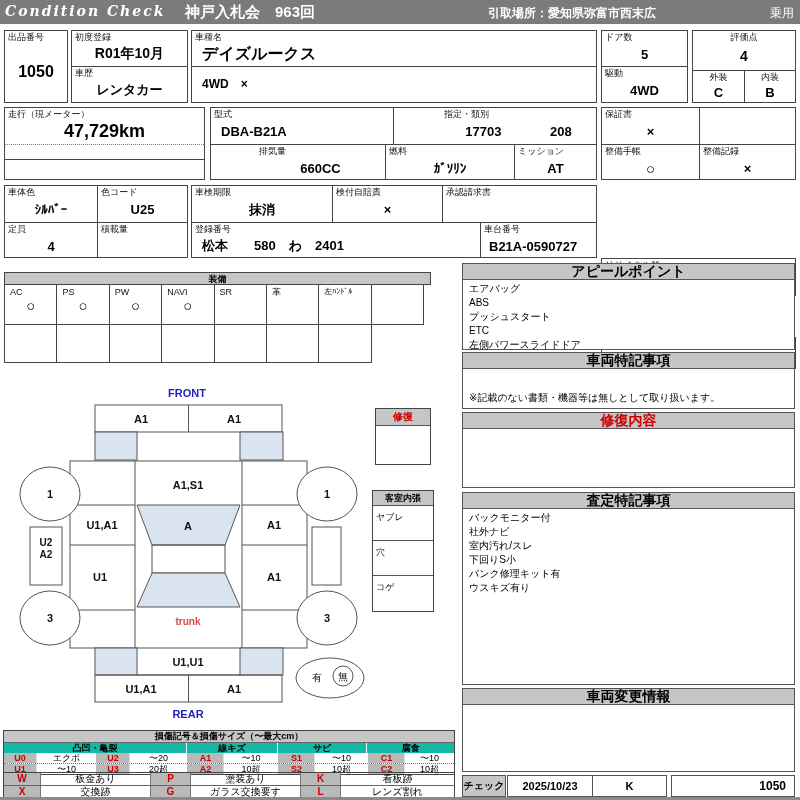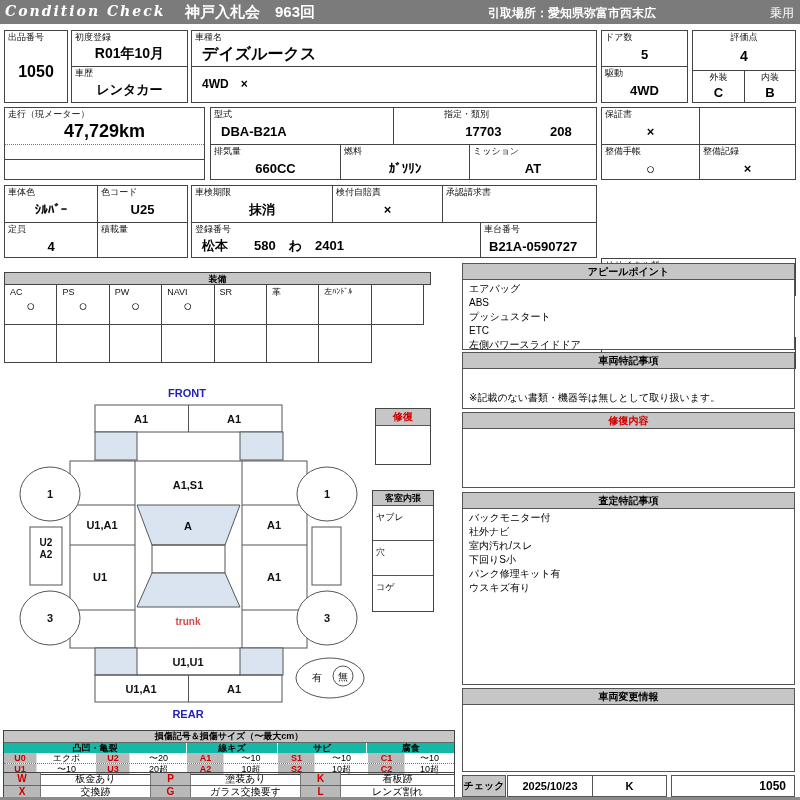--- a/index.html
+++ b/index.html
@@ -11,21 +11,21 @@
   .hpickup{position:absolute;left:488px;top:5px;font-weight:bold;font-size:12px;}
   .hcat{position:absolute;right:6px;top:5px;font-size:12px;}
   .box{position:absolute;border:1px solid #444;background:#fff;box-sizing:border-box;}
   .cell{position:relative;box-sizing:border-box;display:flex;flex-direction:column;}
   .lbl{font-size:9px;color:#111;padding:1px 0 0 3px;line-height:10px;white-space:nowrap;}
   .val{flex:1;display:flex;align-items:center;justify-content:center;font-weight:bold;font-size:13px;color:#000;white-space:nowrap;}
   .row{display:flex;}
   .bt{border-top:1px solid #444;}  .bl{border-left:1px solid #444;}
   .btd{border-top:1px dotted #777;}
   .secbox{position:absolute;left:462px;width:333px;border:1px solid #555;background:#fff;box-sizing:border-box;}
-  .sechdr{height:15px;background:#c6c6c6;border-bottom:1px solid #555;text-align:center;font-size:10px;font-weight:bold;line-height:15px;}
+  .sechdr{height:15px;background:#c6c6c6;border-bottom:1px solid #555;text-align:center;font-size:14px;font-weight:bold;line-height:15px;}
   .seclines{padding:2px 6px;font-size:10px;line-height:14px;}
   .rednote{color:#cc0000;}
   .eqwrap{position:absolute;left:4px;top:272px;width:427px;box-sizing:border-box;}
   .eqtitle{border:1px solid #444;background:#c6c6c6;height:13px;font-size:9px;font-weight:bold;text-align:center;line-height:13px;box-sizing:border-box;}
   .eqrow{display:flex;}
   .eqcell{width:53.4px;height:40px;border:1px solid #444;border-top:none;margin-left:-1px;box-sizing:border-box;position:relative;background:#fff;}
   .eqcell:first-child{margin-left:0;}
   .eqcell .lbl{position:absolute;top:1px;left:2px;}
   .eqcell .circ{position:absolute;width:100%;text-align:center;top:12px;font-size:15px;font-weight:bold;}
   .eqempty{height:38px;}
@@ -123,21 +123,21 @@
       </div>
       <div class="cell bl" style="flex:1;padding-left:47px;">
         <div class="lbl">指定・類別</div>
         <div class="val" style="justify-content:space-around;">
           <span>17703</span>
           <span>208</span>
         </div>
       </div>
     </div>
     <div class="row bt" style="height:35px;">
-      <div class="cell" style="width:129px;">
+      <div class="cell" style="width:129px;margin-left:45px;">
         <div class="lbl">排気量</div>
         <div class="val">660CC</div>
       </div>
       <div class="cell bl" style="width:129px;">
         <div class="lbl">燃料</div>
         <div class="val">ｶﾞｿﾘﾝ</div>
       </div>
       <div class="cell bl" style="flex:1;">
         <div class="lbl">ミッション</div>
         <div class="val">AT</div>

